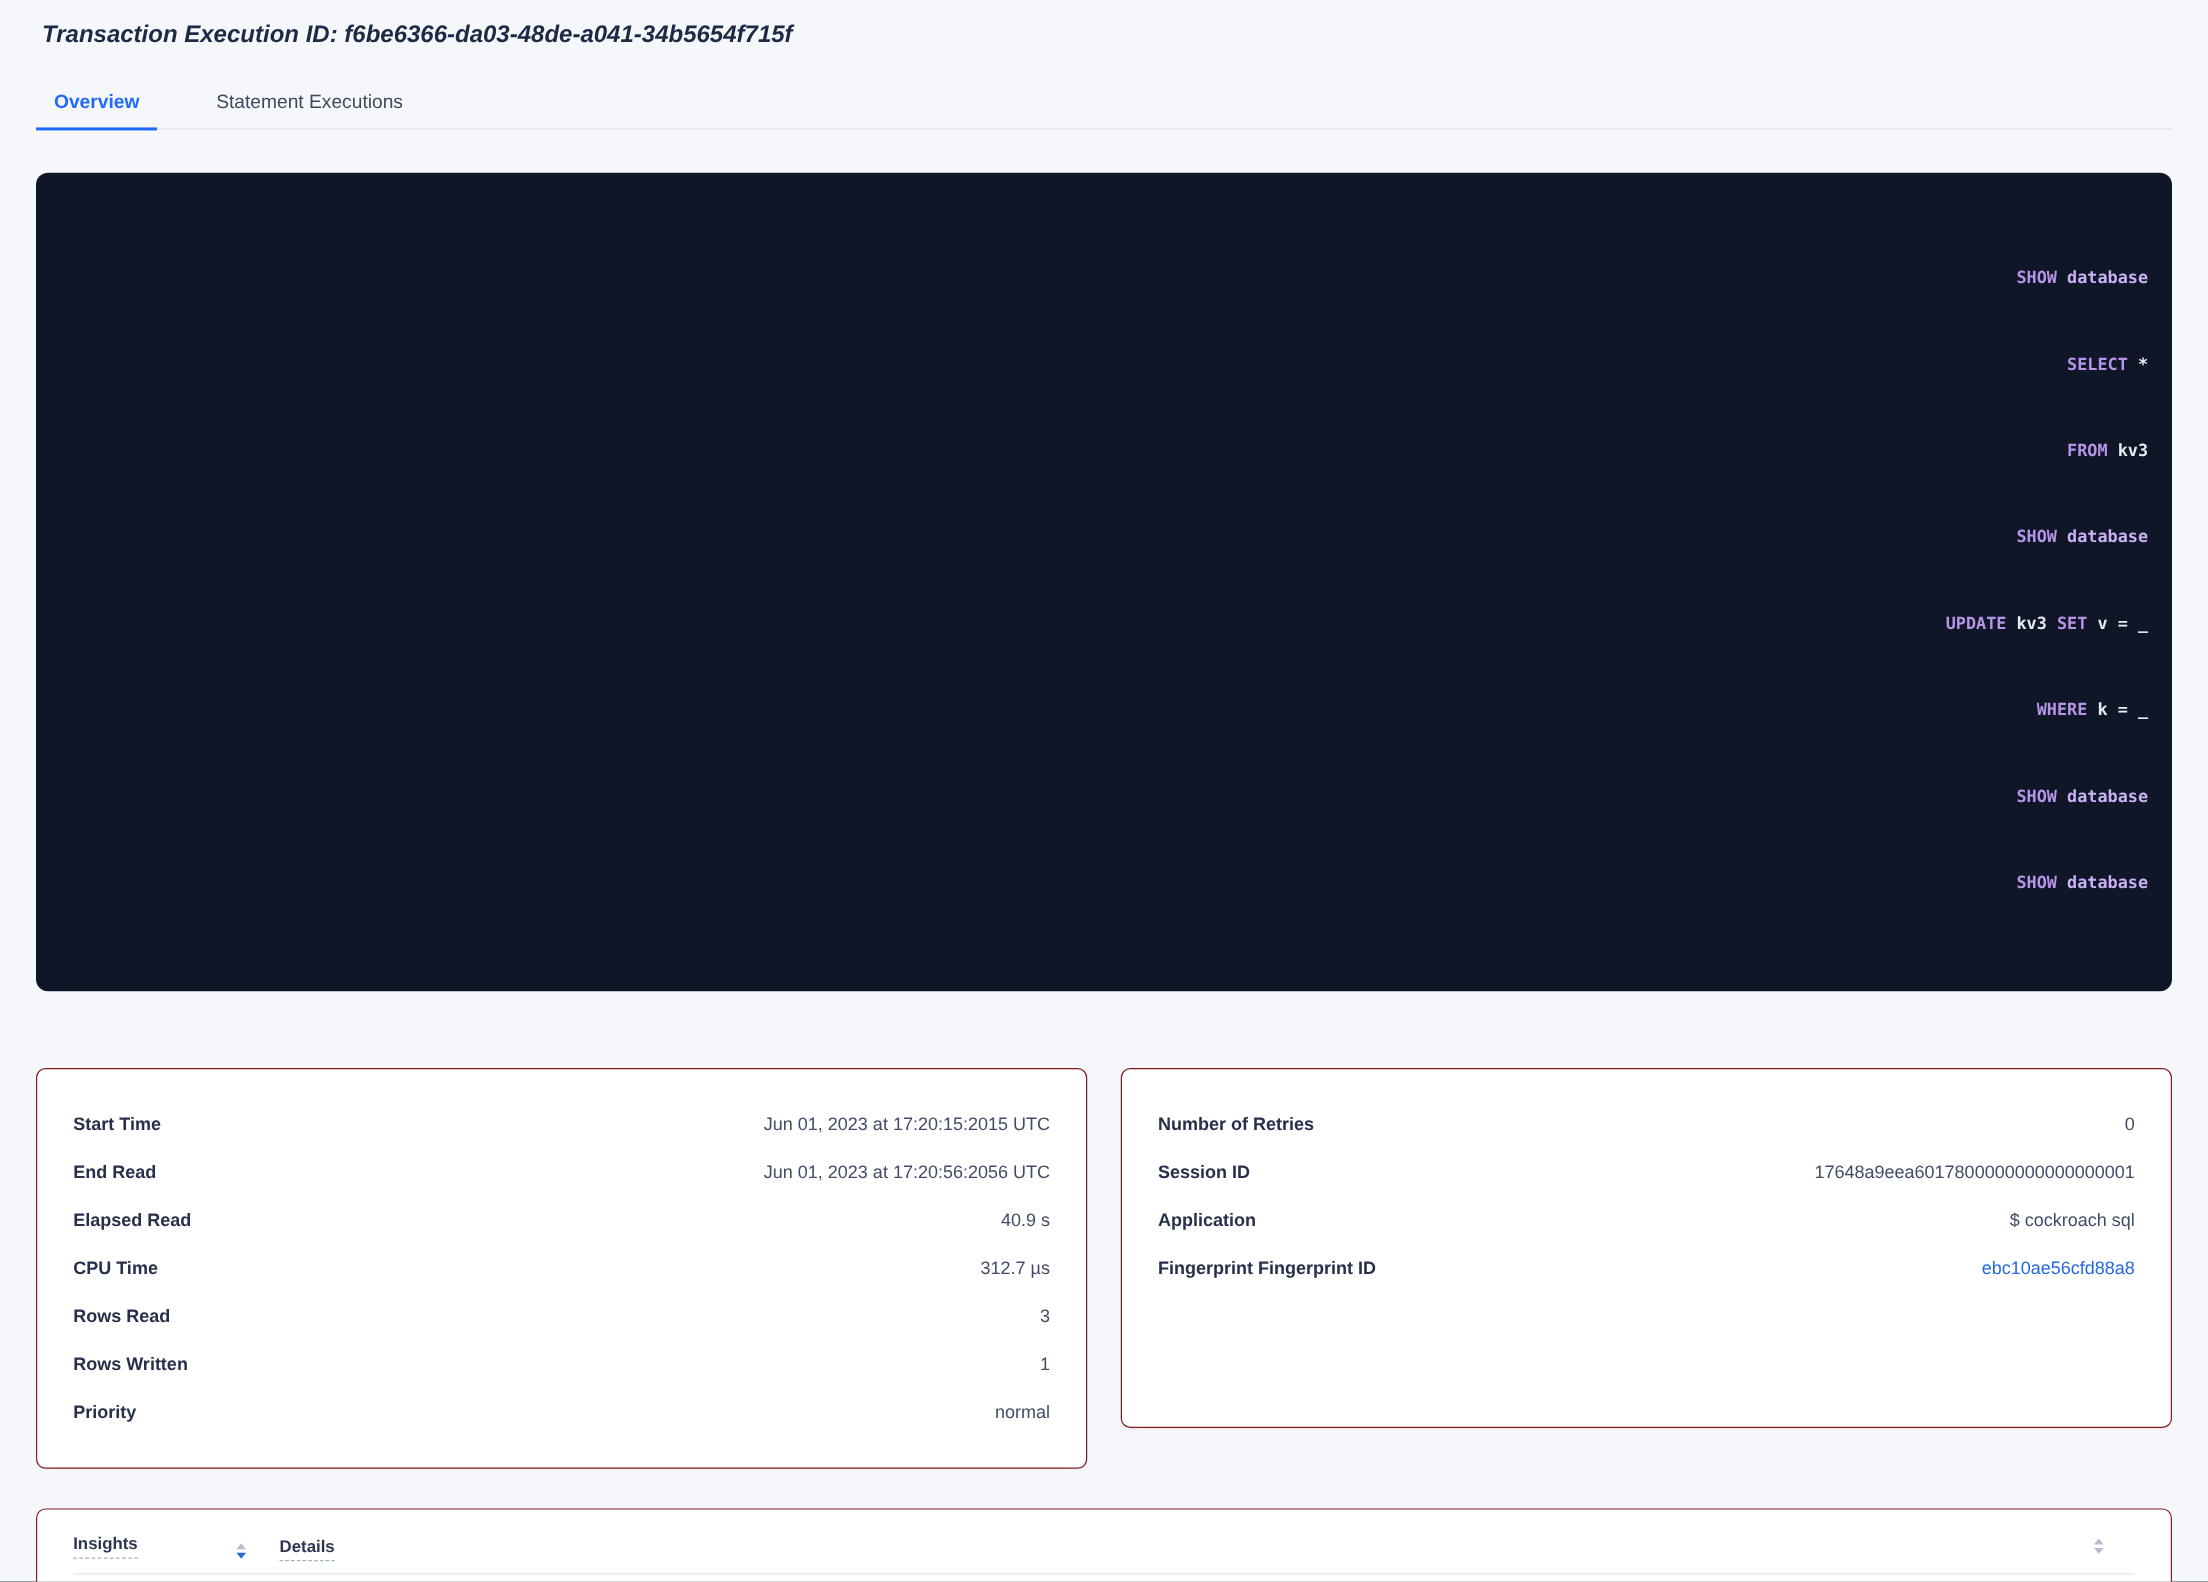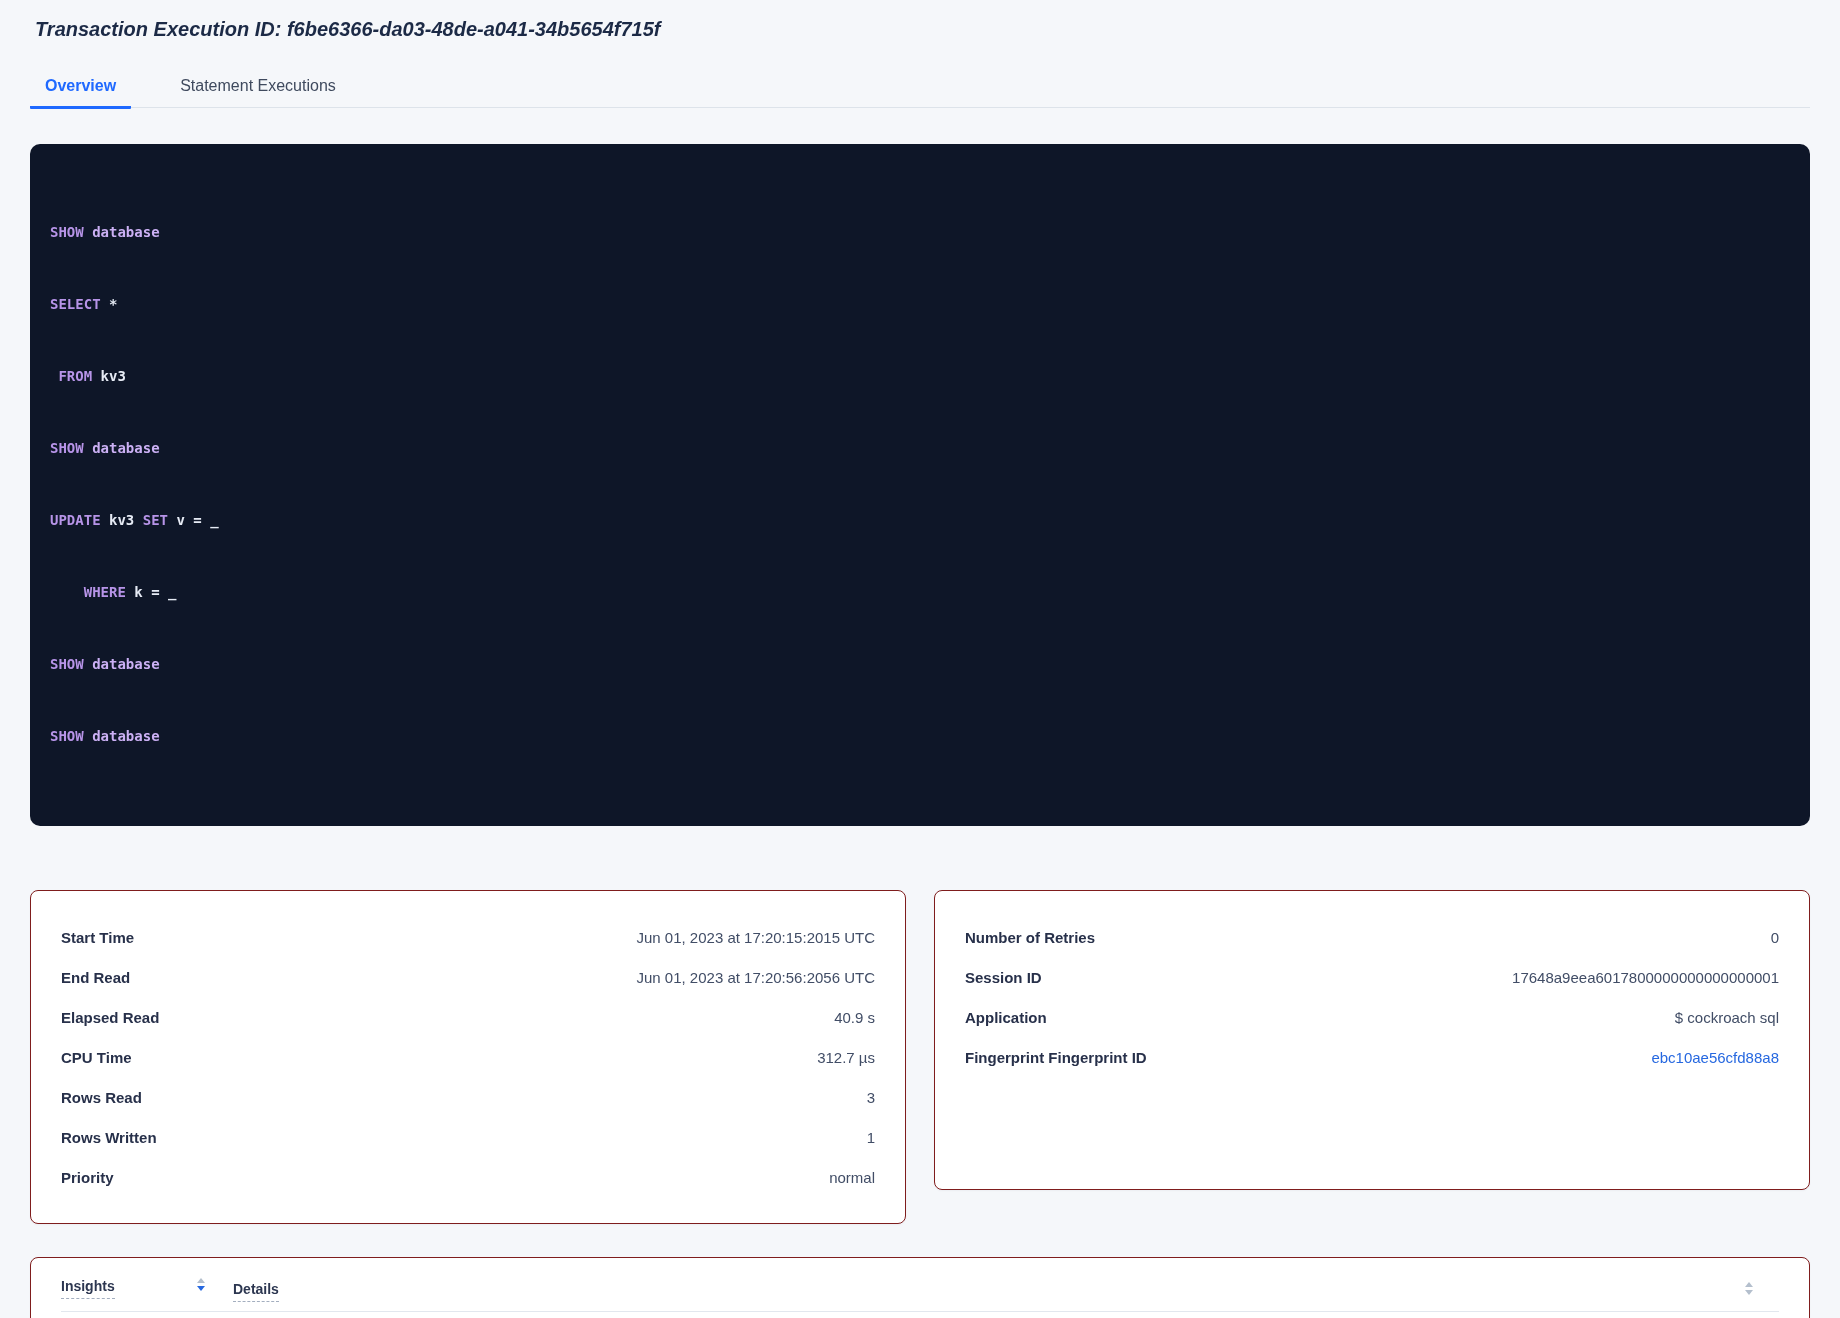--- a/index.html
+++ b/index.html
@@ -24,21 +24,21 @@
     font-size:16px; padding:0 15px 11px; color:#3f4a5e; cursor:pointer;
     border-bottom:3px solid transparent; margin-bottom:-2px;
   }
   .tab.active { color:var(--tab_active_blue,#1f69ff); border-bottom-color:var(--tab_active_blue,#1f69ff); border-radius:0 0 1px 1px; font-weight:700; }
 
   
   .code-box {
     margin-top:36px; background:var(--code_background,#0e1628);
     border-radius:10px; padding:28px 20px 30px;
     font-family:"DejaVu Sans Mono", monospace; font-size:14px; line-height:24px;
-    font-weight:700; white-space:pre;
+    font-weight:700; white-space:pre;text-align:right;
   }
   .tok-kw  { color:var(--code_keyword,#b794e8); }
   .tok-kw2 { color:var(--code_keyword_secondary,#cbb0f4); }
   .tok-id  { color:var(--code_identifier,#e6ebf5); }
 
   
   .card {
     background:#fff; border:1px solid #7f1d1d; border-radius:8px;
     box-shadow:0 1px 2px rgba(16,30,60,.04);
   }
@@ -57,21 +57,21 @@
   }
   .arrows { display:inline-flex; flex-direction:column; gap:3px; cursor:pointer; }
   .arrows i { display:block; width:0; height:0; border-left:4px solid transparent; border-right:4px solid transparent; }
   .arrows .up { border-bottom:5px solid #b4bfcd; }
   .arrows .dn { border-top:5px solid #b4bfcd; }
   .arrows .dn.active { border-top-color:var(--accent_blue,#2668e0); }
 
   
   .insights-card { margin-top:33px; padding:20px 30px 16px; }
   .ins-header { display:flex; align-items:center; }
-  .ins-col1 { width:172px; display:flex; justify-content:space-between; align-items:flex-start; padding-right:28px; }
+  .ins-col1 { width:172px; display:flex; justify-content:space-between; align-items:flex-end; padding-right:28px; }
   .ins-right { margin-left:auto; margin-right:26px; }
   .ins-body { border-bottom:1px solid #e2e7ee; }
   .ins-divider { border-bottom:1px solid #e2e7ee; margin-top:12px; }
   .ins-row { display:flex; align-items:center; padding:20px 0 24px; }
 </style>
 </head>
 <body>
 
 <div class="page">
 

